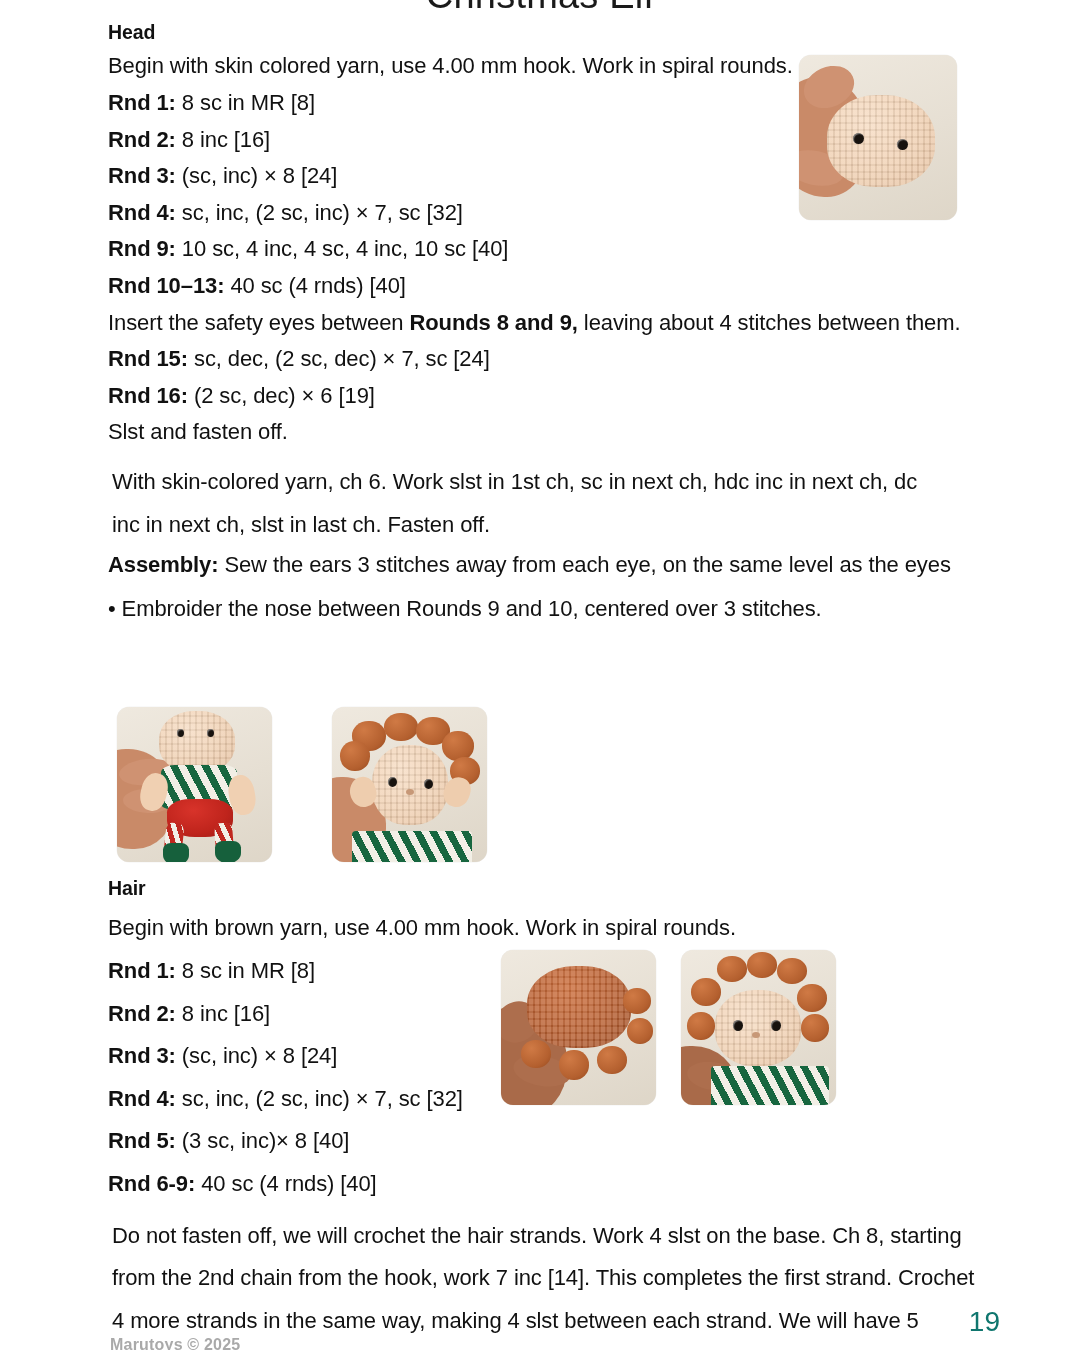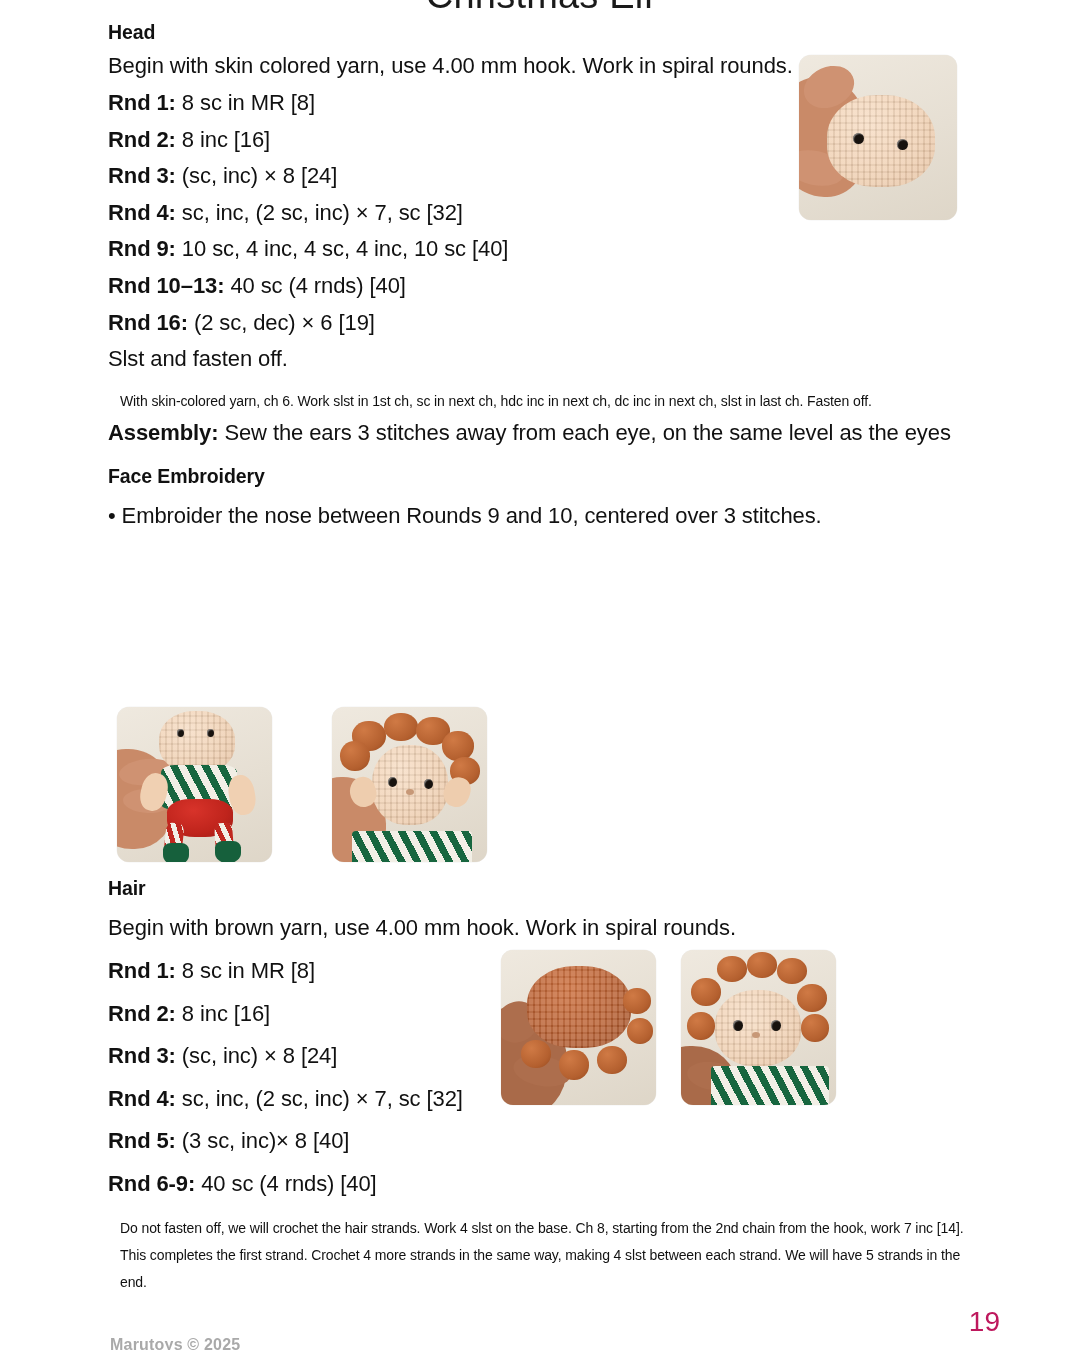--- a/index.html
+++ b/index.html
@@ -47,22 +47,22 @@
   }
 
   p.line {
     font-size: 22px;
     font-weight: 400;
     margin: 0 0 8px 0;
     line-height: 1.30;
     letter-spacing: -0.1px;
   }
   p.para {
-    font-size: 14px;
-    margin: 0 0 6px 12px;
+    font-size: 22px;
+    margin: 0 0 6px 4px;
     line-height: 1.95;
     letter-spacing: -0.1px;
   }
   p.para.narrow { line-height: 1.55; }
   b { font-weight: 700; }
 
   .rnd { white-space: nowrap; }
 
   
   .photo {
@@ -165,21 +165,21 @@
     left: 110px; bottom: -4px;
     font-size: 16px;
     color: #a9a9a9;
     font-weight: 600;
     letter-spacing: 0.2px;
   }
   .page-num {
     position: absolute;
     right: 80px; bottom: 12px;
     font-size: 28px;
-    color: #be185d;
+    color: #0f766e;
     font-weight: 400;
   }
 </style>
 </head>
 <body>
 
 <div class="page">
 
   <div class="doc-title">Christmas Elf</div>
 
@@ -188,28 +188,29 @@
     <h2 class="sec">Head</h2>
     <p class="line">Begin with skin colored  yarn, use 4.00 mm hook. Work in spiral rounds.</p>
 
     <p class="line"><span class="rnd"><b>Rnd 1:</b><span> 8 sc in MR [8]</span></span></p>
     <p class="line"><span class="rnd"><b>Rnd 2:</b><span> 8 inc [16]</span></span></p>
     <p class="line"><span class="rnd"><b>Rnd 3:</b><span> (sc, inc) × 8 [24]</span></span></p>
     <p class="line"><span class="rnd"><b>Rnd 4:</b><span> sc, inc, (2 sc, inc) × 7, sc [32]</span></span></p>
     <p class="line"><span class="rnd"><b>Rnd 9:</b><span> 10 sc, 4 inc, 4 sc, 4 inc, 10 sc [40]</span></span></p>
     <p class="line"><span class="rnd"><b>Rnd 10–13:</b><span>  40 sc (4 rnds) [40]</span></span></p>
 
-
+    <p class="line"><span>Insert the safety eyes between </span><b>Rounds 8 and 9,</b><span> leaving about 4 stitches between them.</span></p>
+
+    <p class="line"><span class="rnd"><b>Rnd 15:</b><span> sc, dec, (2 sc, dec) × 7, sc [24]</span></span></p>
     <p class="line"><span class="rnd"><b>Rnd 16:</b><span> (2 sc, dec) × 6 [19]</span></span></p>
     <p class="line" style="margin-bottom:14px;">Slst and fasten off.</p>
 
     <p class="para narrow" style="width:835px;line-height:1.95;margin-bottom:4px;">With skin-colored yarn, ch 6. Work slst in 1st ch, sc in next ch, hdc inc in next ch, dc inc in next ch, slst in last ch. Fasten off.</p>
     <p class="line" style="margin-bottom:16px;"><b>Assembly:</b><span> Sew the ears 3 stitches away from each eye, on the same level as the eyes</span></p>
 
-    <h2 class="sec" style="margin-bottom:14px;">Face Embroidery</h2>
     <p class="line" style="margin-bottom:0;">• Embroider the nose between Rounds 9 and 10, centered over 3 stitches.</p>
   </div>
 
   <div style="position:absolute; top:876px; left:108px; width:864px;">
     <h2 class="sec" style="margin-bottom:14px;">Hair</h2>
     <p class="line" style="margin-bottom:14px;">Begin with brown yarn, use 4.00 mm hook. Work in spiral rounds.</p>
 
     <p class="line" style="margin-bottom:14px;"><span class="rnd"><b>Rnd 1:</b><span> 8 sc in MR [8]</span></span></p>
     <p class="line" style="margin-bottom:14px;"><span class="rnd"><b>Rnd 2:</b><span> 8 inc [16]</span></span></p>
     <p class="line" style="margin-bottom:14px;"><span class="rnd"><b>Rnd 3:</b><span> (sc, inc) × 8 [24]</span></span></p>

